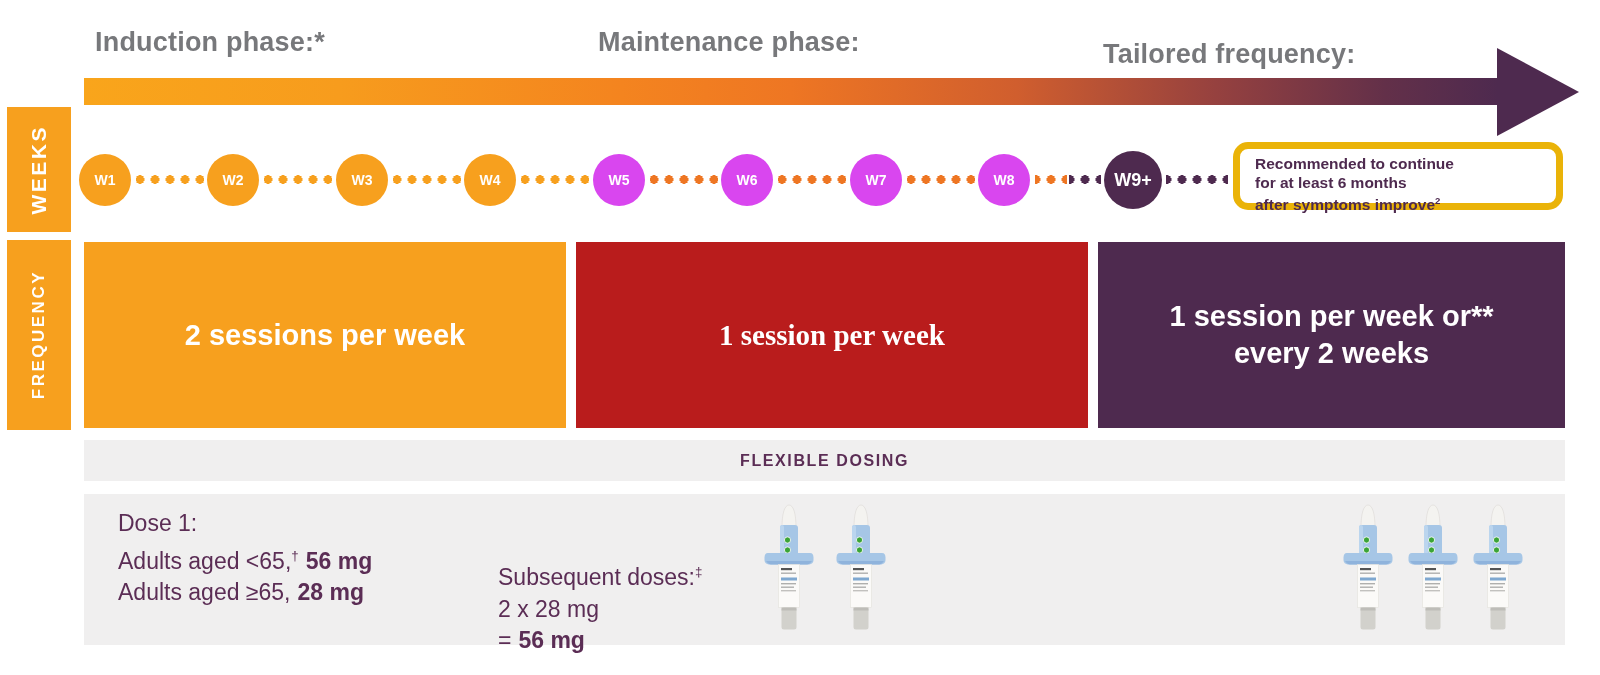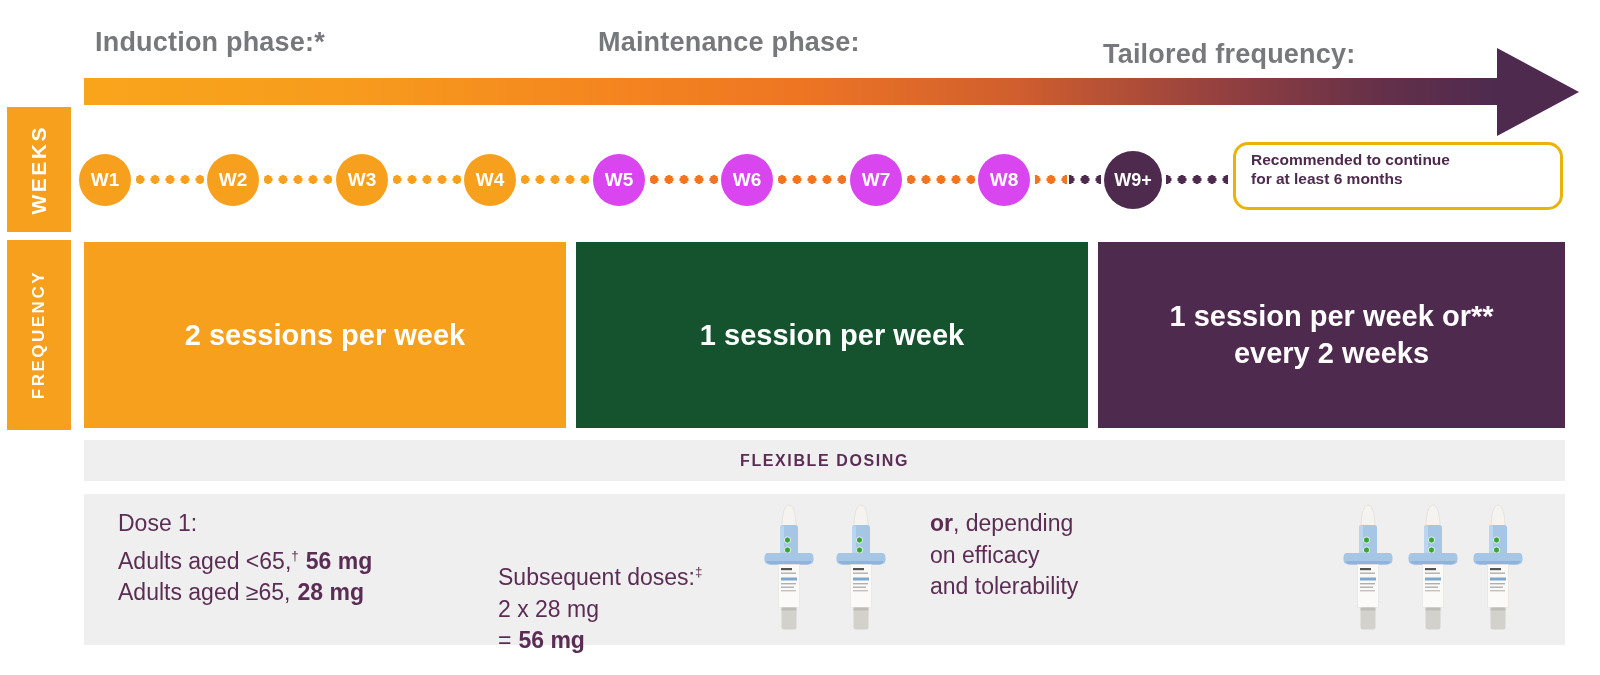--- a/index.html
+++ b/index.html
@@ -18,41 +18,41 @@
   .arrow-head{position:absolute;left:1497px;top:48px;width:0;height:0;
     border-left:82px solid #4E2A4F;border-top:44px solid transparent;border-bottom:44px solid transparent;}
   
   .axis-box{position:absolute;left:7px;width:64px;background:#F7A01E;color:#fff;
     display:flex;align-items:center;justify-content:center;}
   .axis-box .vtext{writing-mode:vertical-rl;transform:rotate(180deg);font-weight:bold;letter-spacing:2.5px;}
   .axis-weeks{top:107px;height:125px;font-size:21px;}
   .axis-frequency{top:240px;height:190px;font-size:17px;}
   
   .week{position:absolute;top:154px;width:52px;height:52px;border-radius:50%;color:#fff;
-    font-weight:bold;font-size:19px;display:flex;align-items:center;justify-content:center;z-index:2;}
+    font-weight:bold;font-size:14px;display:flex;align-items:center;justify-content:center;z-index:2;}
   .week.big{top:151px;width:58px;height:58px;font-size:18px;}
   .c-light{background:#F7A01E;}
   .c-dark{background:#d946ef;}
   .c-purple{background:#4E2A4F;}
   .dots{position:absolute;top:175px;height:9px;z-index:1;
     background-size:15px 9px;background-repeat:repeat-x;background-position:center;}
   .dots-light{background-image:radial-gradient(circle 4.4px at center,#F7A01E 97%,rgba(0,0,0,0) 100%);}
   .dots-dark{background-image:radial-gradient(circle 4.4px at center,#EE7623 97%,rgba(0,0,0,0) 100%);}
   .dots-purple{background-image:radial-gradient(circle 4.4px at center,#4E2A4F 97%,rgba(0,0,0,0) 100%);}
   
   .note-box{position:absolute;left:1233px;top:142px;width:330px;height:68px;box-sizing:border-box;
-    background:#fff;border:3px solid #eab308;border-radius:15px;padding:6px 8px 6px 15px;
+    background:#fff;border:7px solid #eab308;border-radius:15px;padding:6px 8px 6px 15px;
     color:#4E2A4F;font-size:15.5px;line-height:18.5px;font-weight:bold;}
   .note-box .sup{font-size:62%;vertical-align:6px;}
   
   .freq-block{position:absolute;top:242px;height:186px;display:flex;flex-direction:column;
     align-items:center;justify-content:center;color:#fff;font-weight:bold;font-size:29px;
     line-height:37px;text-align:center;}
   .freq-1{left:84px;width:482px;background:#F7A01E;}
-  .freq-2{left:576px;width:512px;background:#14532d;}
+  .freq-2{left:576px;width:512px;background:#b91c1c;font-family:Liberation Serif, serif;}
   .freq-3{left:1098px;width:467px;background:#4E2A4F;}
   
   .flex-bar{position:absolute;left:84px;top:440px;width:1481px;height:41px;background:#F0EFEF;
     display:flex;align-items:center;justify-content:center;color:#5B2D55;font-weight:bold;
     font-size:16px;letter-spacing:1.6px;}
   .dose-panel{position:absolute;left:84px;top:494px;width:1481px;height:151px;background:#F0EFEF;}
   .dose-col{position:absolute;color:#5B2D55;font-size:23px;line-height:31.5px;}
   .dose-col .b{font-weight:bold;}
   .dose-col .sup{font-size:58%;vertical-align:9px;}
   .dose-col .sp{margin-left:7px;}
@@ -125,20 +125,21 @@
   <div class="dots dots-dark" style="left:650px;width:68px;"></div>
   <div class="dots dots-dark" style="left:778px;width:68px;"></div>
   <div class="dots dots-dark" style="left:907px;width:68px;"></div>
   <div class="dots dots-dark" style="left:1035px;width:32px;"></div>
   <div class="dots dots-purple" style="left:1069px;width:32px;"></div>
   <div class="dots dots-purple" style="left:1166px;width:62px;"></div>
 
   <div class="note-box">
     <div>Recommended to continue</div>
     <div>for at least 6 months</div>
+    <div><span>after symptoms improve</span><span class="sup">2</span></div>
   </div>
 
   <div class="axis-box axis-frequency">
     <span class="vtext">FREQUENCY</span>
   </div>
 
   <div class="freq-block freq-1">
     <span>2 sessions per week</span>
   </div>
   <div class="freq-block freq-2">
@@ -175,27 +176,20 @@
       </div>
     </div>
 
     <svg class="spray" style="left:680px;">
         <use href="#spray-symbol"></use>
       </svg>
     <svg class="spray" style="left:752px;">
         <use href="#spray-symbol"></use>
       </svg>
 
-    <div class="dose-col col-3">
-      <div>
-        <span class="b">or</span><span>, depending</span>
-      </div>
-      <div>on efficacy</div>
-      <div>and tolerability</div>
-    </div>
 
 
     <svg class="spray" style="left:1259px;">
         <use href="#spray-symbol"></use>
       </svg>
     <svg class="spray" style="left:1324px;">
         <use href="#spray-symbol"></use>
       </svg>
     <svg class="spray" style="left:1389px;">
         <use href="#spray-symbol"></use>

